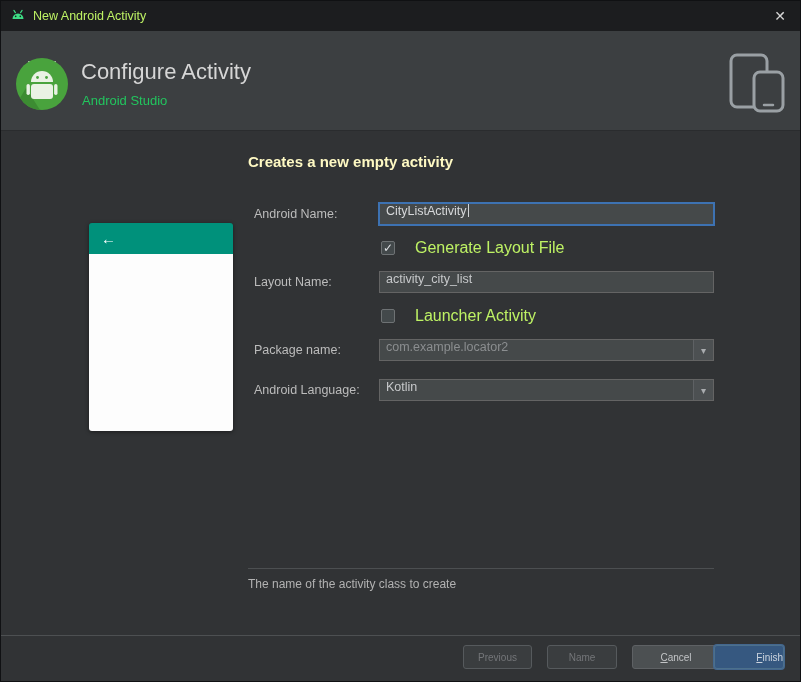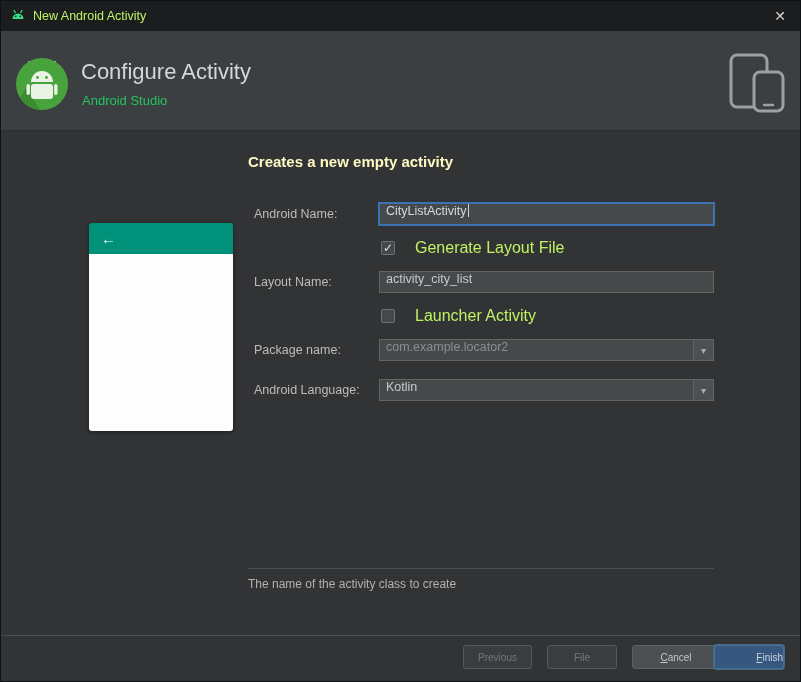--- a/index.html
+++ b/index.html
@@ -232,21 +232,21 @@
 
     <div class="divider"></div>
     <div class="hint">The name of the activity class to create</div>
   </div>
 
   <div class="footer">
     <div class="btn btn-disabled btn-previous">
       <span>Previous</span>
     </div>
     <div class="btn btn-disabled btn-next">
-      <span>File</span>
+      <span>Name</span>
     </div>
     <div class="btn btn-normal btn-cancel">
       <span><span class="mnemonic">C</span><span>ancel</span></span>
     </div>
     <div class="btn btn-primary btn-finish">
       <span><span class="mnemonic">F</span><span>inish</span></span>
     </div>
   </div>
 
 </div>

